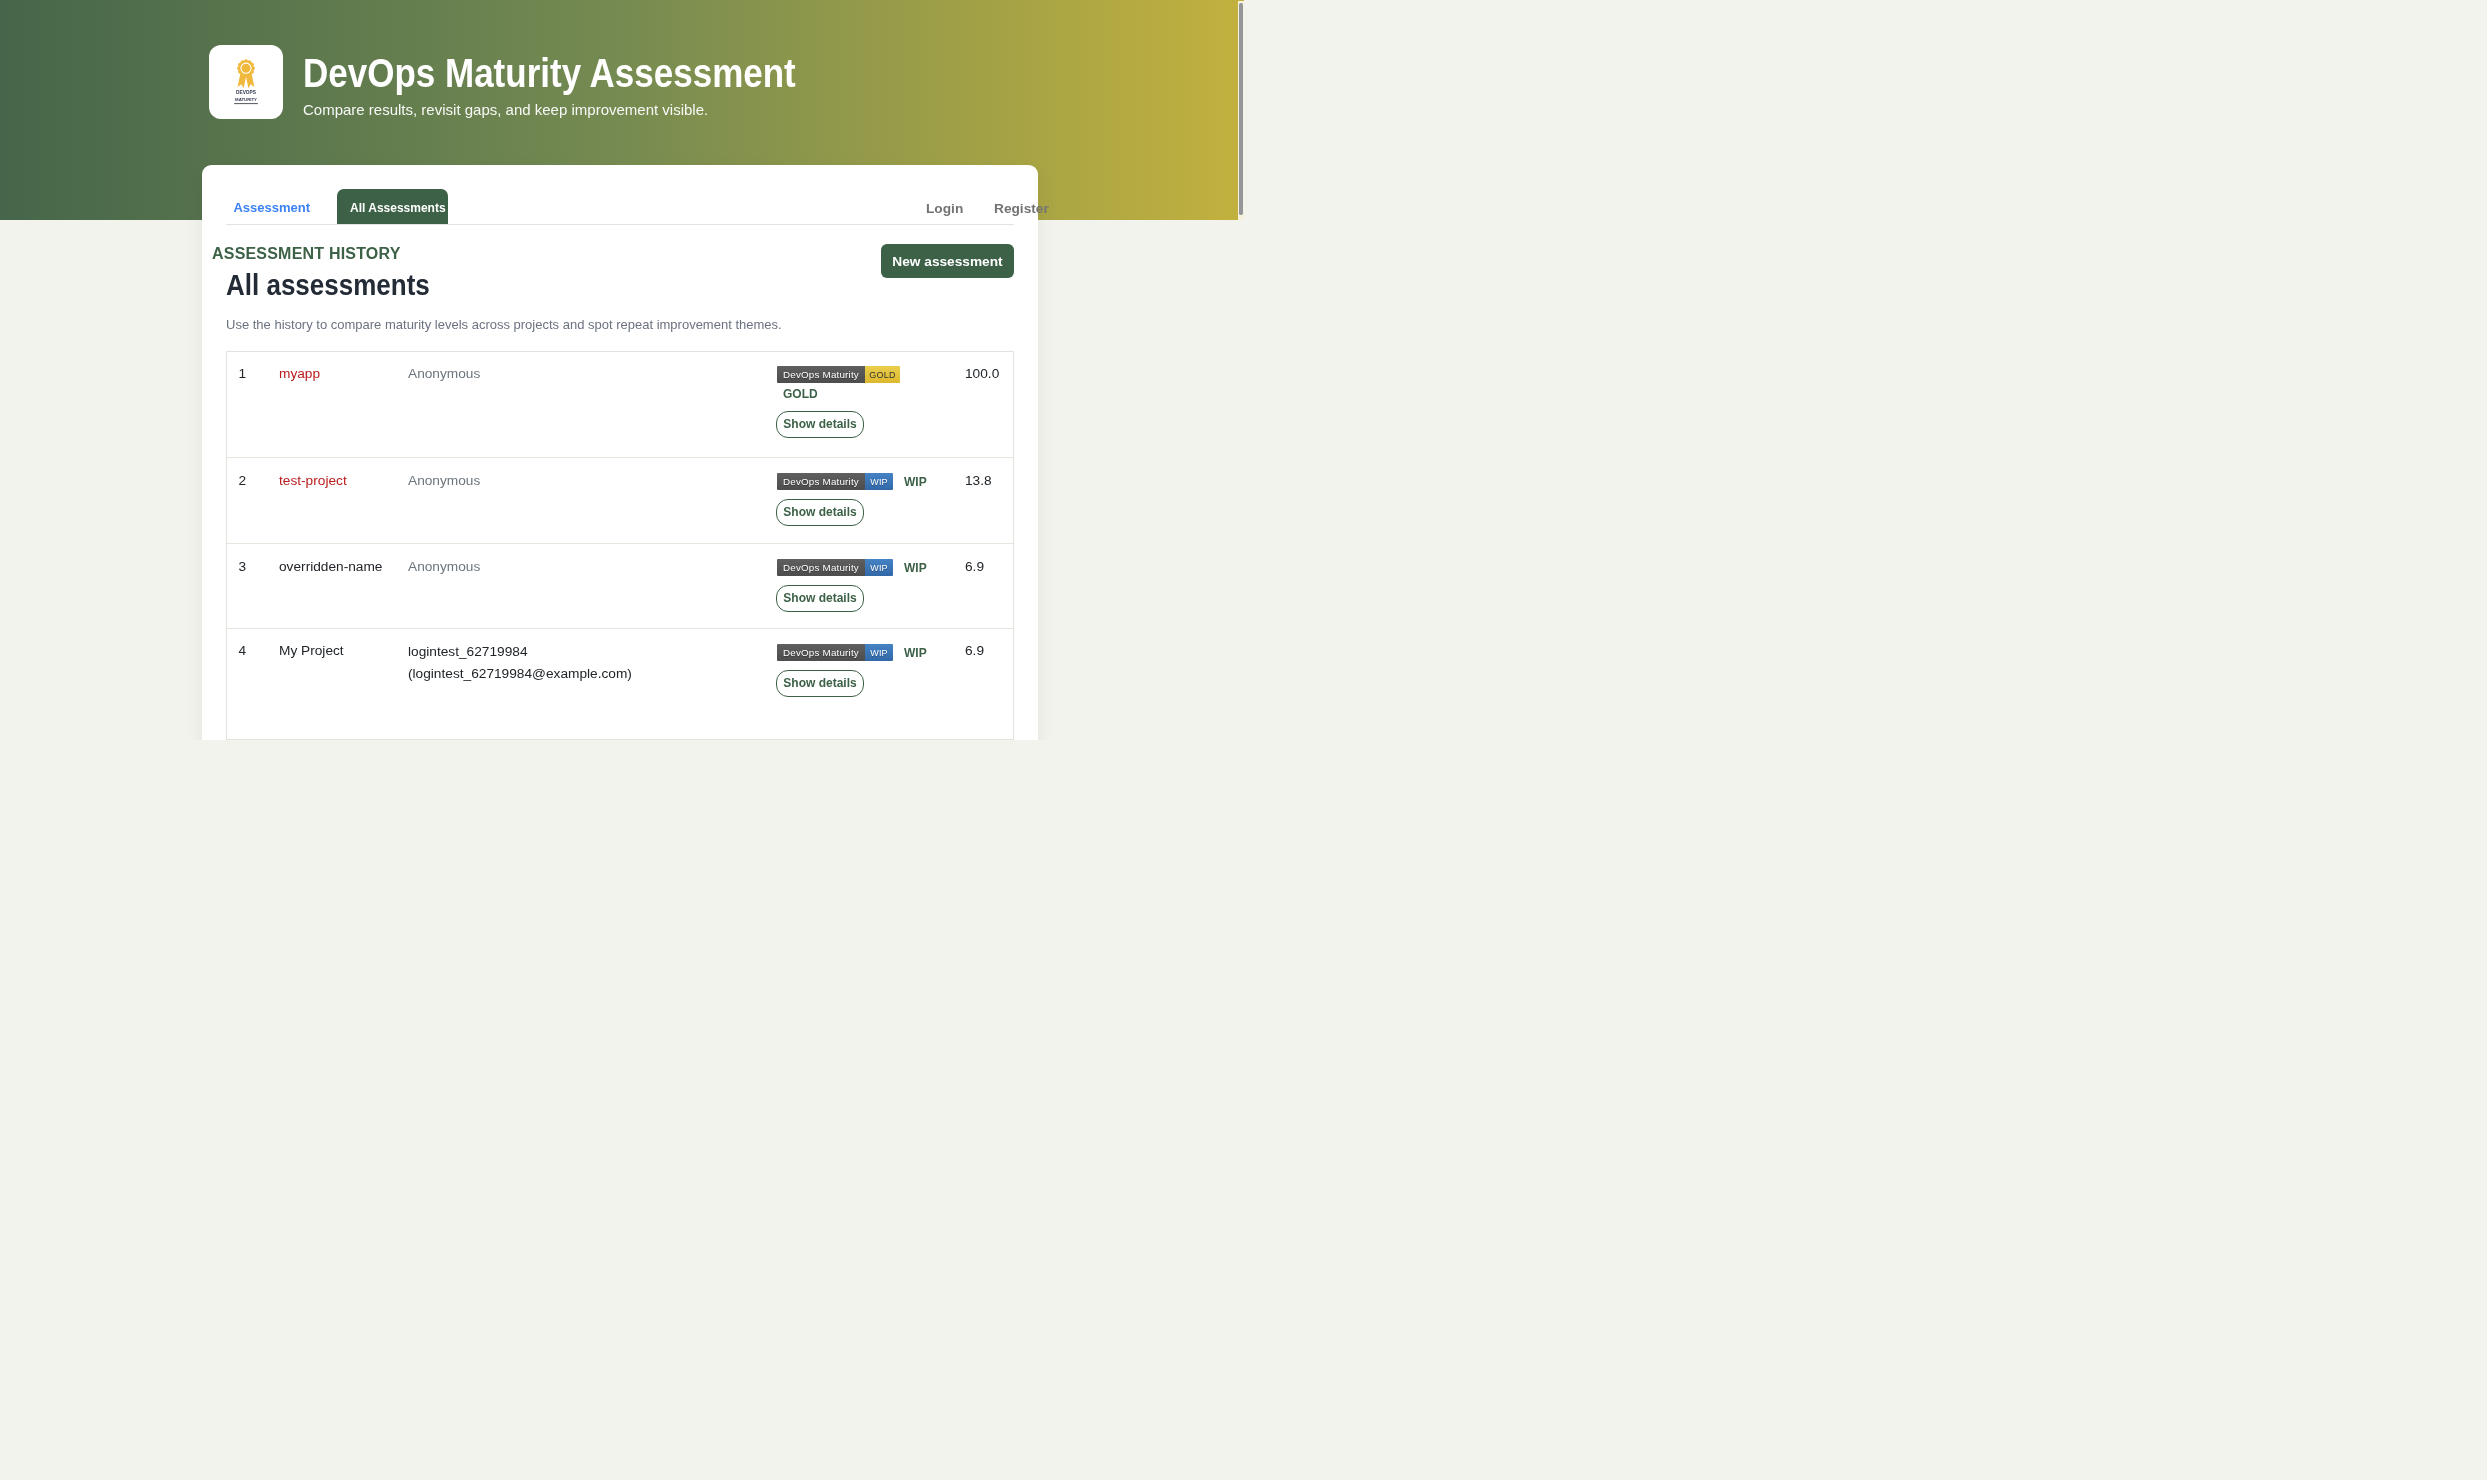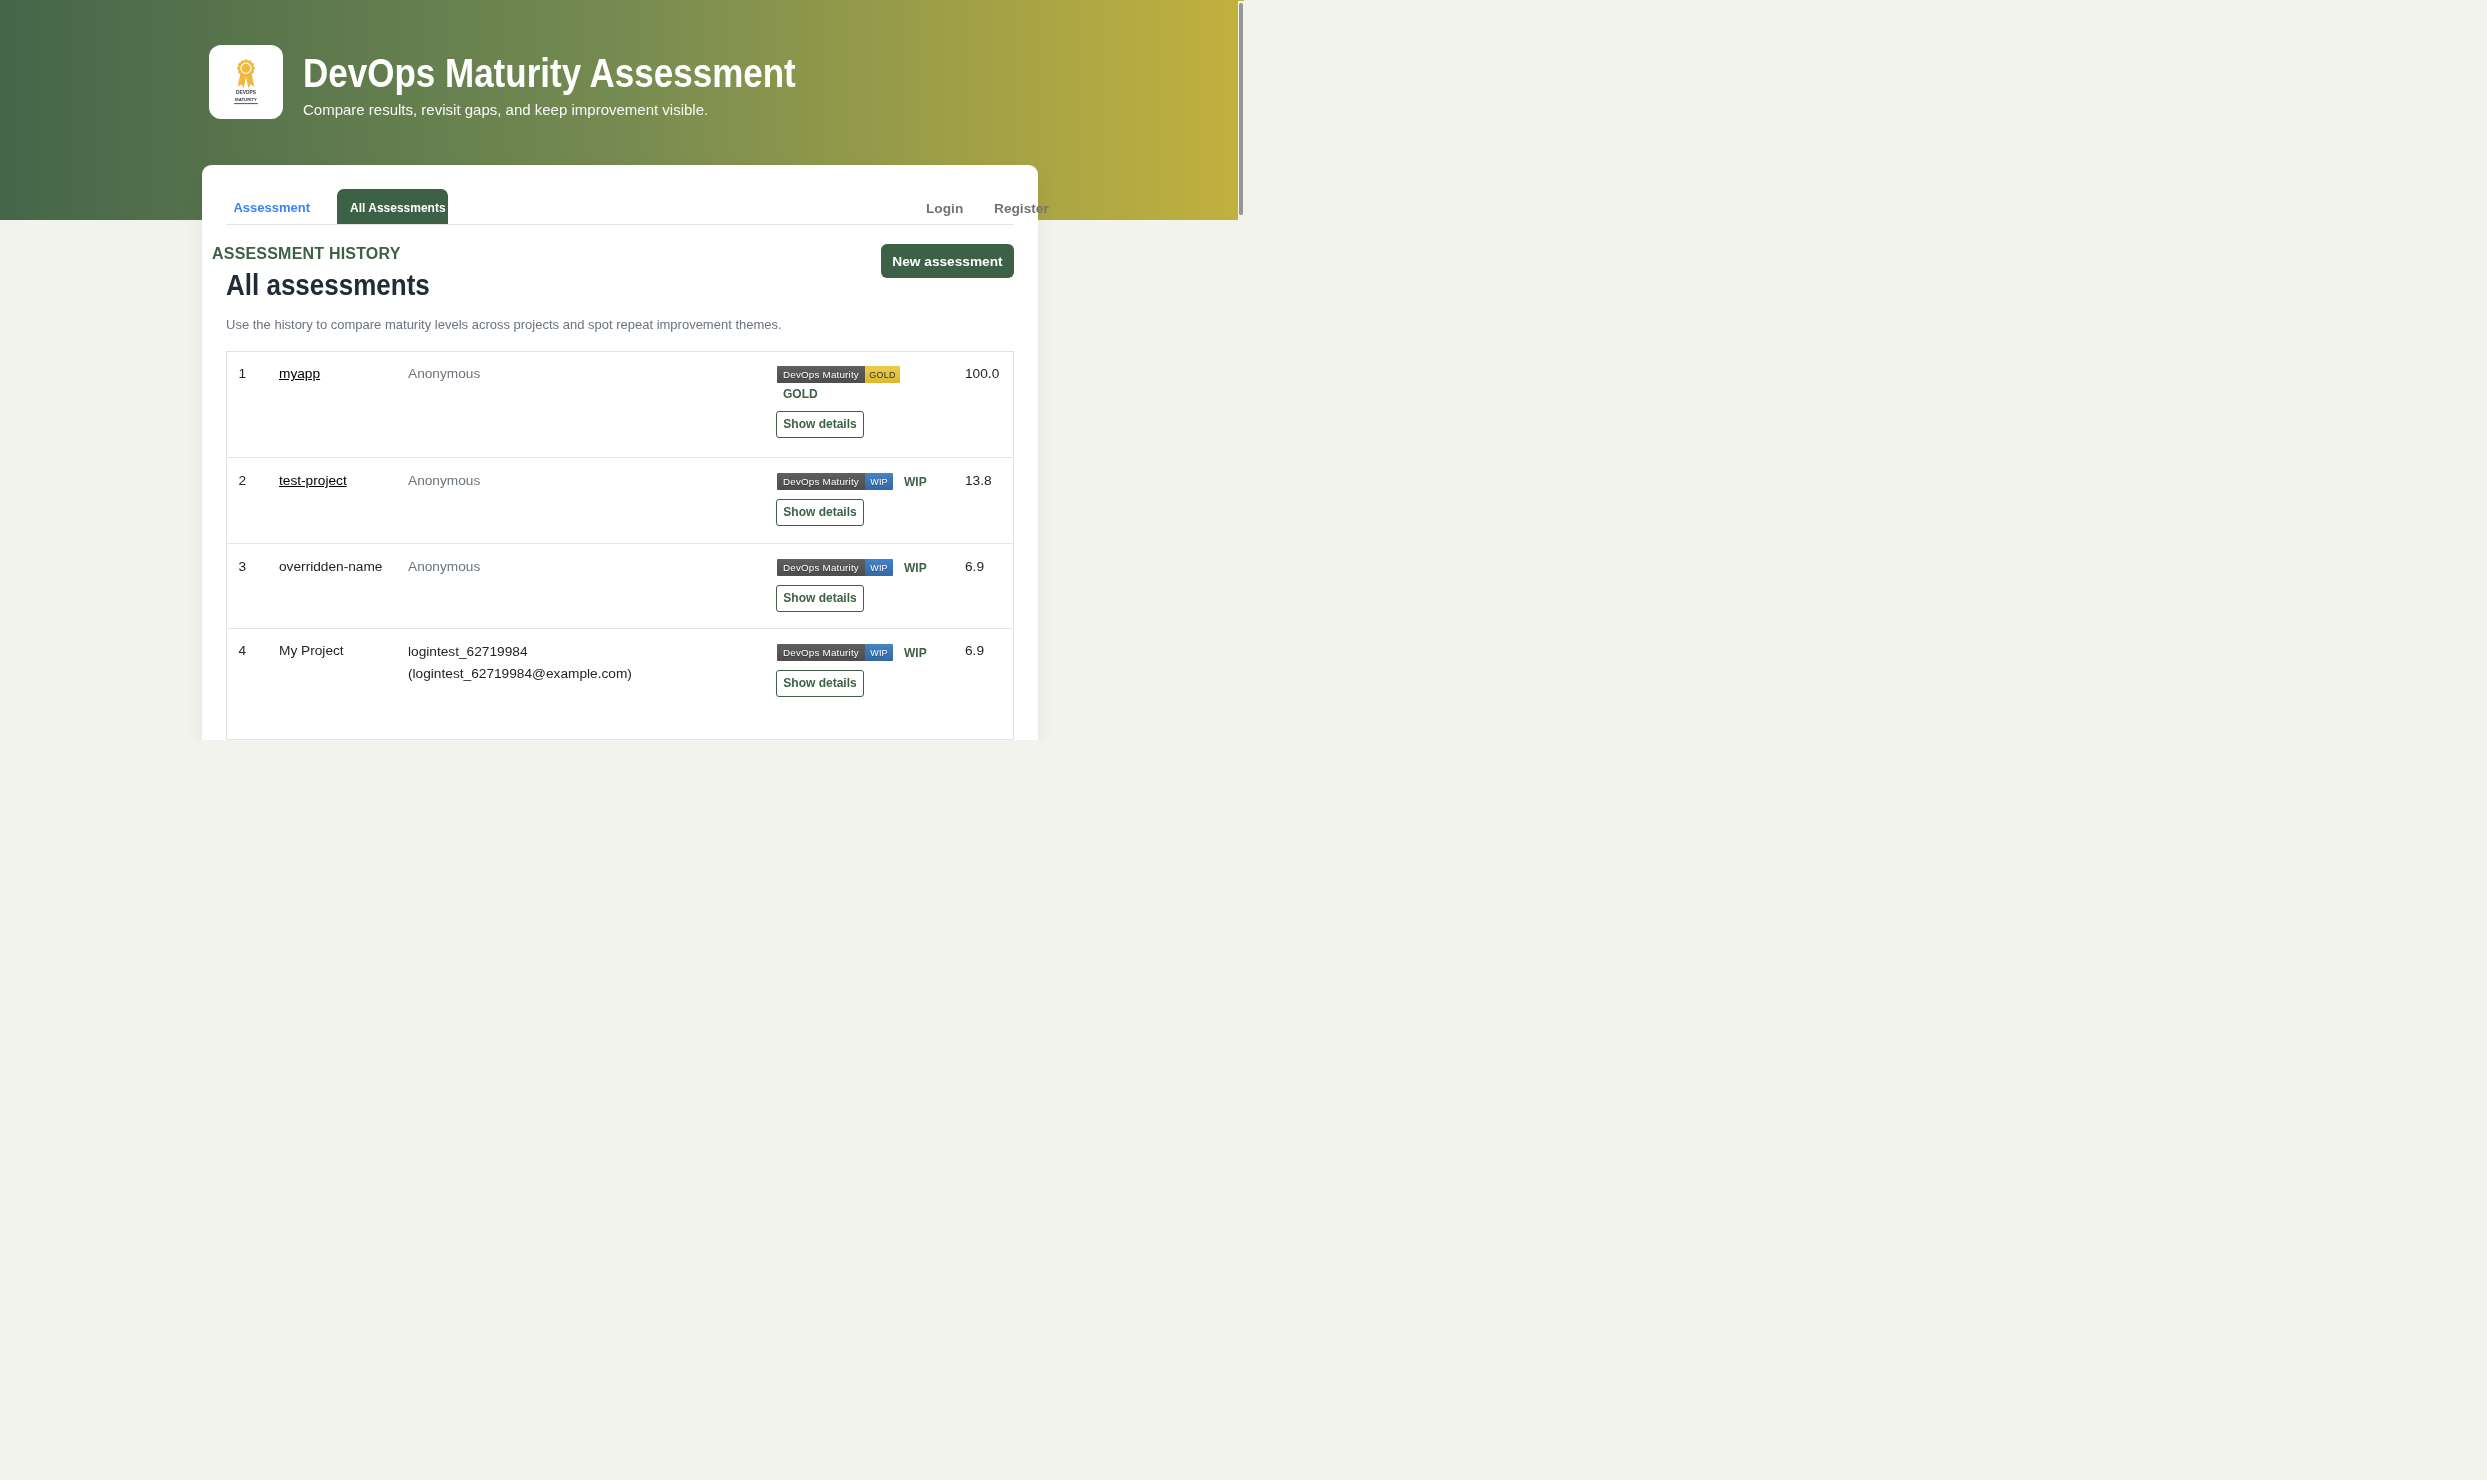--- a/index.html
+++ b/index.html
@@ -33,32 +33,32 @@
 .trow { position:relative; border-top:0.9px solid #e4e8df; }
 .trow:first-of-type { border-top:none; }
 .r1 { height:105px; } .r2 { height:86px; } .r3 { height:85px; } .r4 { height:111px; }
 .c { position:absolute; font-size:13.7px; color:#212529; line-height:20.5px; }
 .cid { left:11.5px; } .cproj { left:52px; } .cuser { left:181px; } .cmat { left:550px; } .cpt { left:738px; }
 .hc { top:12px; font-weight:bold; font-size:13.7px; color:#212b36; }
 .bc { top:13px; }
 .r1 .bc { top:12px; }
 .r1 .bline { top:14px; }
 .gray { color:#6c757d; }
-a.plink { color:#000000; text-decoration:underline; }
+a.plink { color:#b91c1c; }
 
 .bline { position:absolute; left:550px; top:15.4px; display:flex; align-items:center; }
 .badge { display:inline-flex; height:17px; border-radius:1px; overflow:hidden; font-size:9.8px; letter-spacing:0.2px; }
 .bl { width:88px; background:linear-gradient(#5f5f5f,#4d4d4d); color:#fff; display:flex; align-items:center; justify-content:center;
   text-shadow:0 0.9px 0.9px rgba(0,0,0,.35); }
 .bgold { width:35px; background:linear-gradient(#eace4b,#ddb82e); color:#333; display:flex; align-items:center; justify-content:center; font-size:9px; }
 .bwip { width:28px; background:linear-gradient(#4583c5,#3268a8); color:#fff; display:flex; align-items:center; justify-content:center; font-size:9px;
   text-shadow:0 0.9px 0.9px rgba(0,0,0,.3); }
 .wiplbl { margin-left:11px; font-weight:bold; font-size:12px; color:#3c6146; }
 .goldlbl { position:absolute; left:556px; top:35px; font-weight:bold; font-size:12px; color:#3c6146; line-height:15.4px; }
-.showbtn { position:absolute; left:549px; width:88px; height:26.5px; border:1.3px solid #3c6146; border-radius:3px;
+.showbtn { position:absolute; left:549px; width:88px; height:26.5px; border:1.3px solid #3c6146; border-radius:12px;
   background:#fff; color:#3c6146; font-weight:bold; font-size:12px; display:flex; align-items:center; justify-content:center; }
 .sb1 { top:59px; } .sbn { top:41px; }
 
 .sbtrack { position:absolute; right:0; top:0.9px; width:6px; height:219px; background:rgba(255,255,255,.82); }
 .sbthumb { position:absolute; right:1.3px; top:2.6px; width:3.4px; height:212px; background:#96969a; border-radius:1.7px; }
 </style>
 </head>
 <body>
 <div class="hero"></div>
 <div class="logo">

